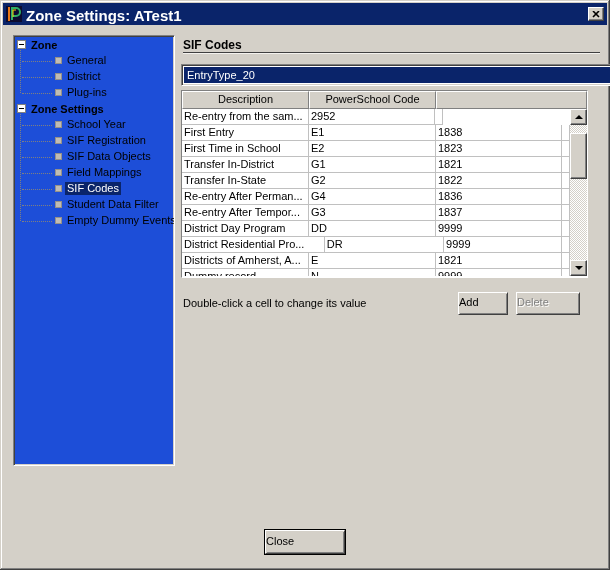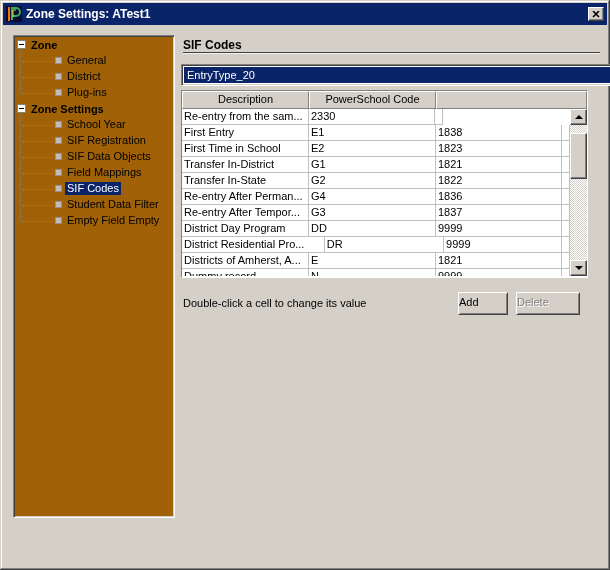--- a/index.html
+++ b/index.html
@@ -10,27 +10,27 @@
     box-shadow:
       inset -1px -1px 0 #404040,
       inset 1px 1px 0 #d4d0c8,
       inset -2px -2px 0 #808080,
       inset 2px 2px 0 #ffffff;
     overflow:hidden;
   }
   
   .titlebar{position:absolute;left:3px;top:3px;width:604px;height:22px;background:#0a246a;}
   .title-icon{position:absolute;left:3px;top:3px;width:16px;height:16px;}
-  .title-text{position:absolute;left:23px;top:4px;color:#fff;font-weight:bold;font-size:12px;white-space:nowrap;}
+  .title-text{position:absolute;left:23px;top:4px;color:#fff;font-weight:bold;font-size:15px;white-space:nowrap;}
   .close-btn{position:absolute;right:3px;top:4px;width:16px;height:14px;background:#d4d0c8;
     border:1px solid;border-color:#fff #404040 #404040 #fff;
     box-shadow:inset -1px -1px 0 #808080;
     display:flex;align-items:center;justify-content:center;}
   
-  .tree-panel{position:absolute;left:13px;top:35px;width:162px;height:483px;background:#a16207;
+  .tree-panel{position:absolute;left:13px;top:35px;width:162px;height:431px;background:#1d4ed8;
     border:1px solid;border-color:#808080 #fff #fff #808080;
     box-shadow:inset 1px 1px 0 #404040, inset -1px -1px 0 #d4d0c8;overflow:hidden;}
   .trow{position:absolute;left:1px;right:1px;height:16px;}
   .minusbox{position:absolute;left:2px;top:3px;width:9px;height:9px;background:#fff;border:1px solid #808080;}
   .minusbox::after{content:"";position:absolute;left:1px;top:3px;width:5px;height:1px;background:#000;}
   .glabel{position:absolute;left:16px;top:1px;font-weight:bold;line-height:14px;white-space:nowrap;}
   .hline{position:absolute;left:7px;top:8px;width:30px;border-top:1px dotted #808080;}
   .vline{position:absolute;left:6px;width:1px;border-left:1px dotted #808080;}
   .sq{position:absolute;left:40px;top:4px;width:7px;height:7px;background:#c0bcb4;border:1px solid #94908a;}
   .ilabel{position:absolute;left:50px;top:1px;line-height:13px;padding:0 2px;white-space:nowrap;}
@@ -157,21 +157,21 @@
         <span class="ilabel sel">SIF Codes</span>
       </div>
       <div class="trow" style="top:161px">
         <span class="hline"></span>
         <span class="sq"></span>
         <span class="ilabel">Student Data Filter</span>
       </div>
       <div class="trow" style="top:177px">
         <span class="hline"></span>
         <span class="sq"></span>
-        <span class="ilabel">Empty Field Empty</span>
+        <span class="ilabel">Empty Dummy Events</span>
       </div>
     </div>
 
   <div class="panel-title">SIF Codes</div>
   <div class="panel-rule"></div>
 
   <div class="combo">
     <div class="combo-sel">EntryType_20</div>
     <div class="combo-btn">
       <span class="tri-down"></span>
@@ -180,21 +180,21 @@
 
   <div class="table-box">
     <div class="t-header">
         <div class="th" style="width:127px">Description</div>
         <div class="th" style="width:127px">PowerSchool Code</div>
         <div class="th th-spacer"></div>
       </div>
     <div class="t-body">
         <div class="t-row">
           <div class="td" style="width:127px">Re-entry from the sam...</div>
-          <div class="td" style="width:126px">2330</div>
+          <div class="td" style="width:126px">2952</div>
           <div class="td td-fill"></div>
         </div>
         <div class="t-row">
           <div class="td" style="width:127px">First Entry</div>
           <div class="td" style="width:127px">E1</div>
           <div class="td" style="width:126px">1838</div>
           <div class="td td-fill"></div>
         </div>
         <div class="t-row">
           <div class="td" style="width:127px">First Time in School</div>
@@ -259,14 +259,15 @@
       <div class="sthumb"></div>
       <div class="sbtn down">
         <span class="tri-down"></span>
       </div>
     </div>
   </div>
 
   <div class="hint">Double-click a cell to change its value</div>
   <div class="btn btn-add">Add</div>
   <div class="btn btn-delete disabled">Delete</div>
+  <div class="btn btn-close">Close</div>
 
 </div>
 
 </body></html>

